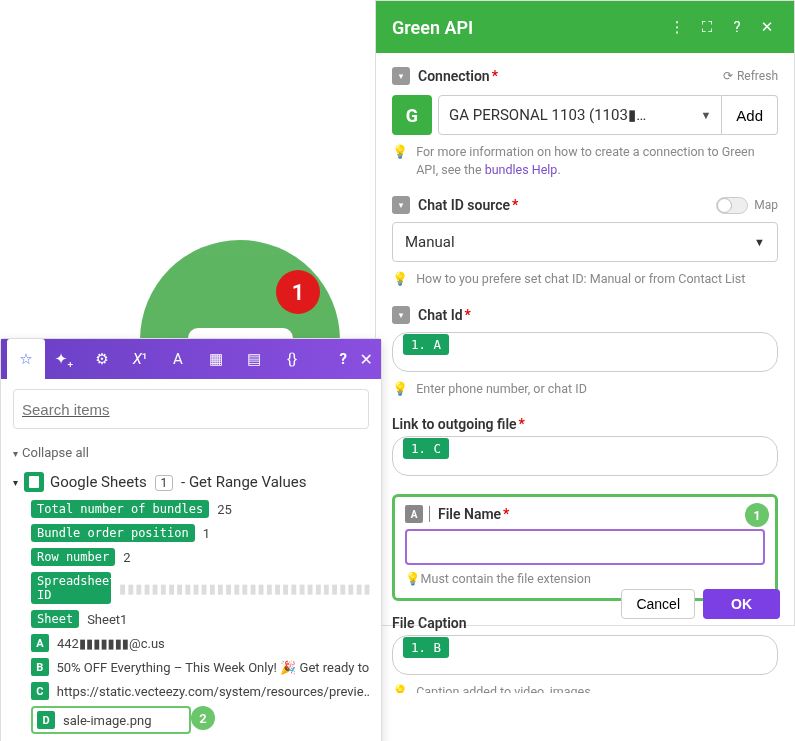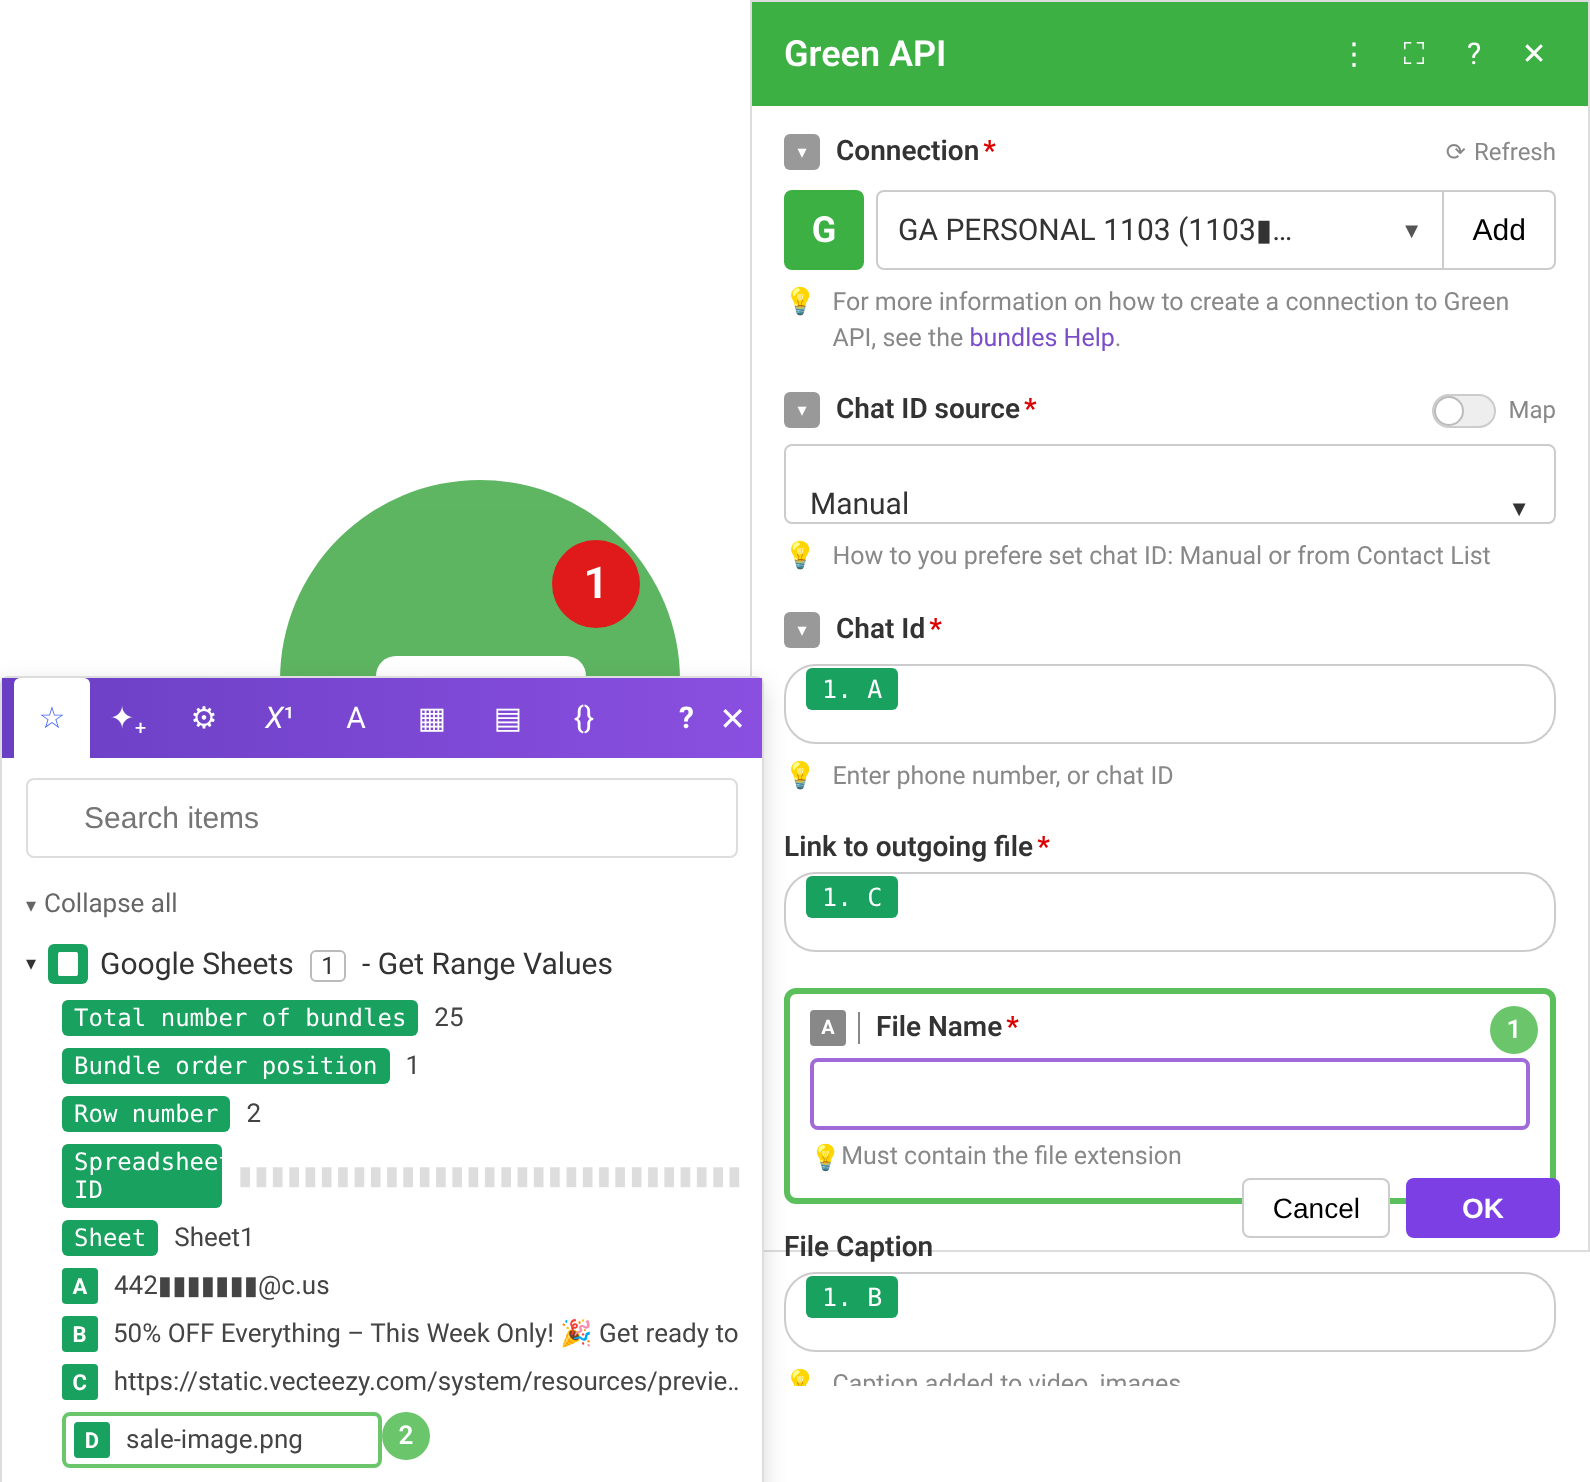--- a/index.html
+++ b/index.html
@@ -34,21 +34,21 @@
   .conn-add { border:1px solid #ccc; border-left:none; border-radius:0 4px 4px 0; height:40px; padding:0 14px; background:#fff; cursor:pointer; font-size:15px; }
   
   .hint { display:flex; margin-top:8px; font-size:12.5px; color:#888; line-height:1.4; }
   .hint .bulb { color:#f0c020; margin-right:8px; font-size:13px; flex-shrink:0; }
   .hint a { color:#7b4ec9; text-decoration:none; }
   
   .map-toggle { margin-left:auto; display:flex; align-items:center; font-size:12px; color:#888; gap:6px; }
   .toggle-pill { width:32px; height:17px; background:#eee; border:1px solid #ccc; border-radius:10px; position:relative; cursor:pointer; }
   .toggle-pill::after { content:""; position:absolute; width:13px; height:13px; background:#fff; border:1px solid #bbb; border-radius:50%; top:0; left:0; }
   
-  .select-box { border:1px solid #ccc; border-radius:4px; height:40px; margin-top:8px; display:flex; align-items:flex-end; padding:0 12px; color:#333; font-size:15px; position:relative; cursor:pointer; }
+  .select-box { border:1px solid #ccc; border-radius:4px; height:40px; margin-top:8px; display:flex; align-items:center; padding:0 12px; color:#333; font-size:15px; position:relative; cursor:pointer; }
   .select-box .caret { position:absolute; right:12px; font-size:11px; }
   
   .plain-label { font-weight:600; margin-bottom:4px; }
   .plain-label .req { color:#d00; margin-left:2px; }
   
   .pill-input { border:1px solid #ccc; border-radius:16px; min-height:40px; padding:1px 10px; margin-top:2px; }
   .token { display:inline-block; background:#19a15f; color:#fff; font-family: "Menlo", monospace; font-size:12.5px; padding:3px 8px; border-radius:3px; }
   
   .filename-highlight { border:3px solid #5bc05b; border-radius:6px; padding:8px 10px 12px 10px; position:relative; margin-bottom:14px; }
   .filename-highlight .num-badge { position:absolute; right:6px; top:6px; width:24px; height:24px; background:#6bc56b; color:#fff; border-radius:50%; display:flex; align-items:center; justify-content:center; font-size:13px; font-weight:600; }
@@ -64,21 +64,21 @@
   
   
   .picker { position:absolute; left:0; top:338px; width:382px; background:#fff; border:1px solid #ddd; z-index:4; border-radius:4px; box-shadow:0 4px 12px rgba(0,0,0,0.15); }
   .picker-tb { background:linear-gradient(90deg,#6a3fc4,#8a4fe0); height:40px; display:flex; align-items:center; padding:0 6px; position:relative; }
   .picker-tab { width:38px; height:40px; display:flex; align-items:center; justify-content:center; color:#fff; cursor:pointer; font-size:15px; }
   .picker-tab.active { background:#fff; color:#4a6cf7; border-radius:3px 3px 0 0; }
   .picker-tb .close { position:absolute; right:8px; color:#fff; cursor:pointer; font-size:16px; }
   .picker-tb .help { position:absolute; right:34px; color:#fff; cursor:pointer; font-size:15px; font-weight:bold; }
   
   .picker-body { padding:10px 12px 14px 12px; }
-  .search-input { width:100%; border:1px solid #ddd; border-radius:4px; height:40px; padding:0 28px; font-size:15px; color:#555; }
+  .search-input { width:100%; border:1px solid #ddd; border-radius:4px; height:40px; padding:0 8px; font-size:15px; color:#555;text-decoration:underline; }
   
   .collapse-all { margin-top:16px; font-size:13px; color:#666; cursor:pointer; }
   .collapse-all::before { content:"▾"; margin-right:4px; font-size:10px; }
   
   .tree { margin-top:12px; }
   .tree-header { display:flex; align-items:center; cursor:pointer; }
   .tree-header .chev { font-size:10px; margin-right:6px; }
   .gs-icon { width:20px; height:20px; background:#19a15f; border-radius:3px; display:flex; align-items:center; justify-content:center; margin-right:6px; }
   .gs-icon::after { content:""; width:10px; height:12px; background:#fff; border-radius:1px; }
   .tree-title { font-size:15px; }

